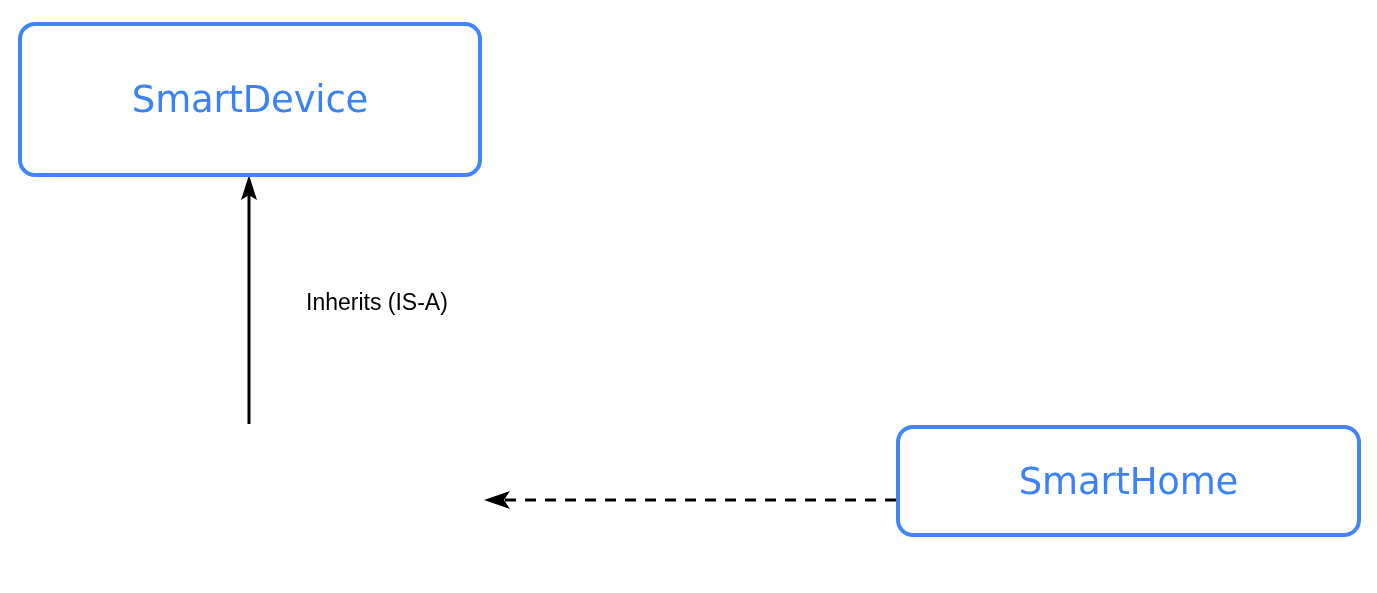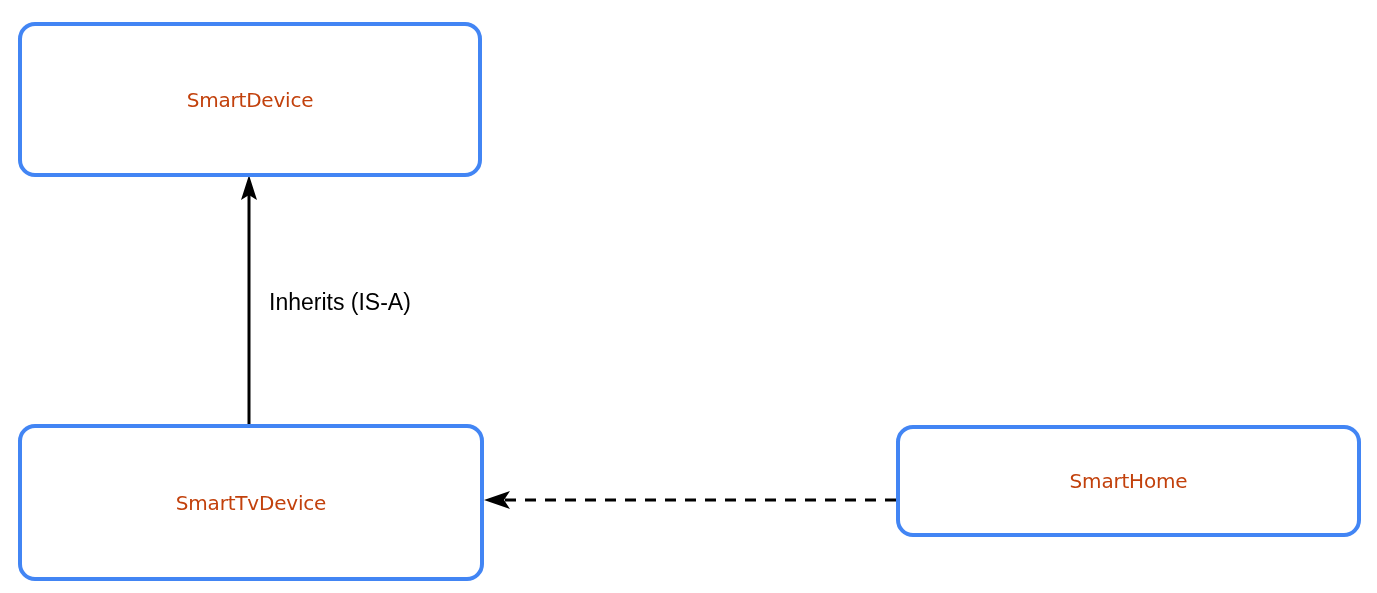--- a/index.html
+++ b/index.html
@@ -28,23 +28,23 @@
     background: #ffffff;
     border: 4px solid #4285f4;
     border-radius: 17px;
     display: flex;
     align-items: center;
     justify-content: center;
     z-index: 3;
   }
   .class-box-label {
     font-family: "DejaVu Sans", sans-serif;
-    font-size: 20px;
+    font-size: 37px;
     font-weight: 400;
-    color: #c2410c;
+    color: #3b82f6;
     letter-spacing: -0.2px;
     line-height: 1;
     white-space: nowrap;
     user-select: none;
   }
 
   #box-smart-device {
     left: 18px;
     top: 22px;
     width: 464px;
@@ -80,20 +80,21 @@
     font-family: "Liberation Sans", sans-serif;
     font-size: 23px;
     font-weight: 400;
     color: #000000;
     line-height: 1;
     white-space: nowrap;
     background: #ffffff;
     padding: 2px 6px;
     z-index: 4;
     user-select: none;
+    margin-left: 37px;
   }
   #label-inherits {
     left: 263px;
     top: 289px;
   }
   #label-contains {
     left: 533px;
     top: 457px;
   }
 </style>
@@ -115,21 +116,18 @@
     </g>
   </svg>
 
   <div class="edge-label" id="label-inherits">Inherits (IS-A)</div>
 
 
   <div class="class-box" id="box-smart-device">
     <span class="class-box-label">SmartDevice</span>
   </div>
 
-  <div class="class-box" id="box-smart-tv-device">
-    <span class="class-box-label">SmartTvDevice</span>
-  </div>
 
   <div class="class-box" id="box-smart-home">
     <span class="class-box-label">SmartHome</span>
   </div>
 
 </div>
 
 </body></html>

